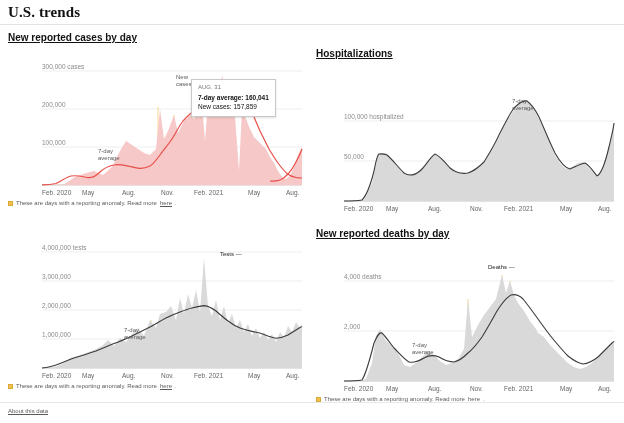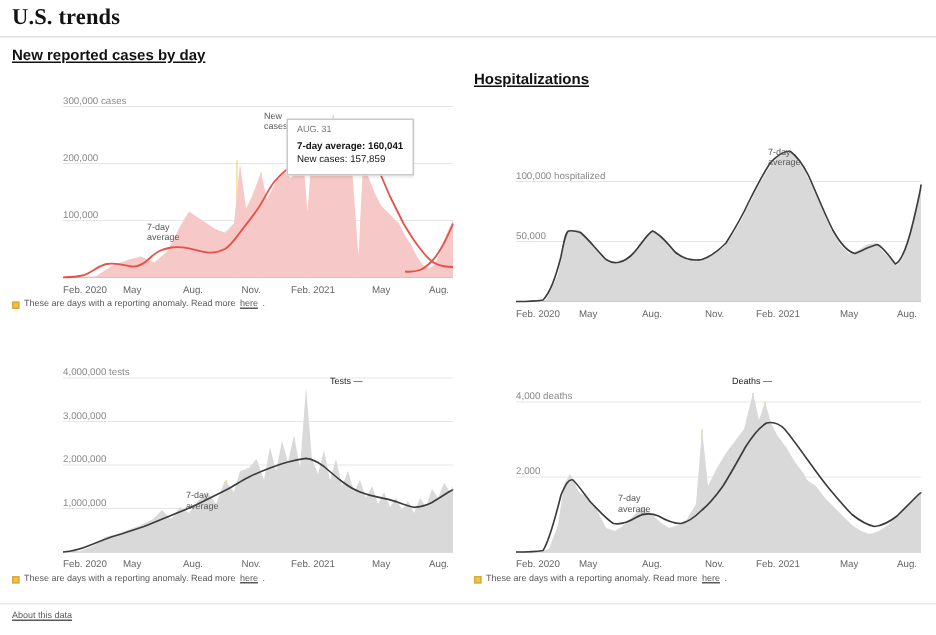--- a/index.html
+++ b/index.html
@@ -224,20 +224,21 @@
     </div>
     <div class="footnote">
       <span class="swatch"></span>
       <span>These are days with a reporting anomaly. Read more</span>
       <a href="#">here</a>
       <span>.</span>
     </div>
   </div>
 
   <div class="panel" style="left:316px; top:228px; width:300px;">
+    <div class="panel-title">New reported deaths by day</div>
     <div class="chartbox">
       <svg width="300" height="152" viewBox="0 0 300 152">
         <line class="gridline" x1="28" y1="40" x2="298" y2="40"></line>
         <line class="gridline" x1="28" y1="90" x2="298" y2="90"></line>
         <line class="baseline" x1="28" y1="140" x2="298" y2="140"></line>
 
         <text class="axis-label-tick" x="28" y="38">4,000 deaths</text>
         <text class="axis-label-tick" x="28" y="88">2,000</text>
 
         <g opacity="0.7">

